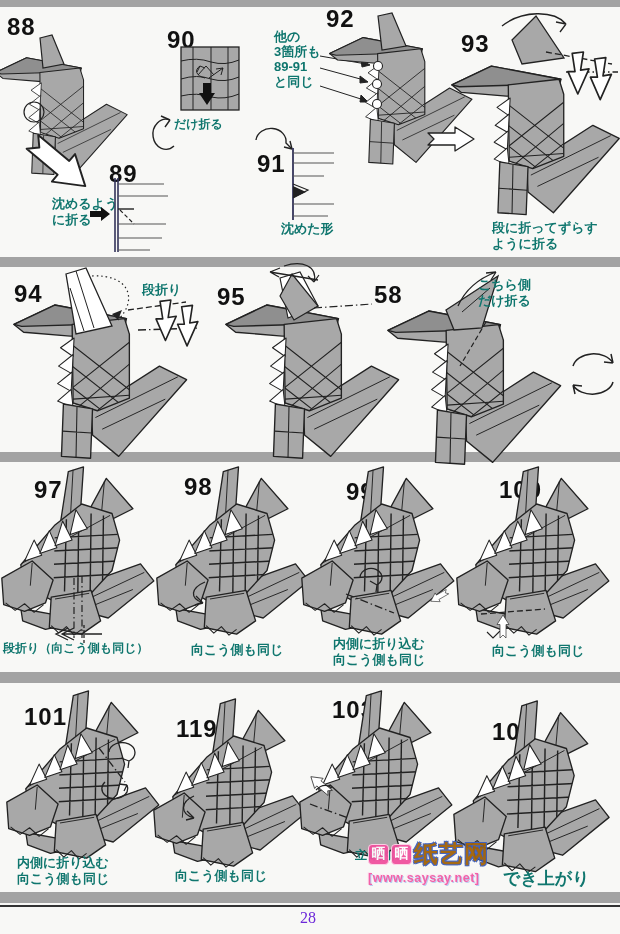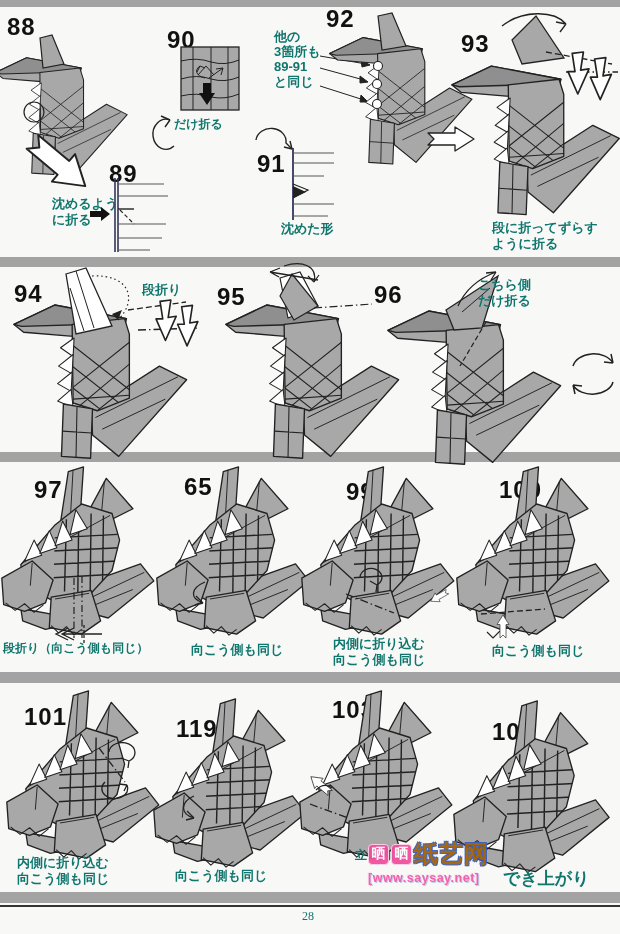--- a/index.html
+++ b/index.html
@@ -5,21 +5,21 @@
   html,body{margin:0;padding:0;background:#e9e9e9;}
   .page{position:relative;width:620px;height:934px;background:#f8f8f6;overflow:hidden;
         font-family:"Liberation Sans","DejaVu Sans",sans-serif;color:#141414;}
   .abs{position:absolute;}
   .bar{position:absolute;left:0;width:620px;background:#a3a3a3;}
   .num{position:absolute;font-size:24px;font-weight:800;letter-spacing:1px;color:#111;}
   .cap{position:absolute;font-size:13px;font-weight:600;line-height:15.5px;color:#0f766e;white-space:nowrap;}
   .cap.small{font-size:12px;}
   .cap.big{font-size:17px;font-weight:700;}
   svg.fig{position:absolute;overflow:visible;}
-  .pageno{position:absolute;font-family:"Liberation Serif","DejaVu Serif",serif;font-size:12px;color:#0f766e;text-align:center;width:50px;}
+  .pageno{position:absolute;font-family:"Liberation Serif","DejaVu Serif",serif;font-size:16px;color:#6d28d9;text-align:center;width:50px;}
   
   .wm{position:absolute;z-index:9;opacity:.95;}
   .wm-row{display:flex;align-items:center;gap:2px;}
   .wm-box{width:19px;height:19px;border-radius:4px;background:#f0519e;border:1px solid #ffd0e6;
           color:#fff;font-size:14px;font-weight:700;display:flex;align-items:center;justify-content:center;}
   .wm-tail{font-size:24px;font-weight:800;color:#a16207;letter-spacing:1px;
            text-shadow:-1px -1px 0 #3b5fc0,1px -1px 0 #3b5fc0,-1px 1px 0 #3b5fc0,1px 1px 0 #3b5fc0;}
   .wm-url{margin-top:1px;font-size:12.5px;font-weight:700;color:#f25ba4;letter-spacing:.5px;
           text-shadow:1px 1px 0 #b8cdf2,-1px -1px 0 #ffe2f1;}
   .ln{display:block;}
@@ -243,21 +243,21 @@
       <use href="#sd-core" transform="translate(2,10) scale(0.97)"></use>
       <polygon points="58,14 78,8 96,42 66,54" fill="#fff" stroke="#222" stroke-width="1.2"></polygon>
       <polygon points="70,10 96,42 72,56 58,32" fill="#a8a8a8" stroke="#222" stroke-width="1.2"></polygon>
       <path d="M96,16 L48,8 M48,8 L58,4 M48,8 L57,13" fill="none" stroke="#222" stroke-width="1.3"></path>
       <path d="M62,2 C80,-4 96,2 92,18 M92,18 L86,12 M92,18 L97,11" fill="none" stroke="#222" stroke-width="1.2"></path>
       <path d="M92,44 L150,40" stroke="#222" stroke-width="1.2" fill="none" stroke-dasharray="8,3,1.5,3"></path>
     </svg>
   </div>
 
   <div>
-    <div class="num" style="left:374px;top:281px;">96</div>
+    <div class="num" style="left:374px;top:281px;">58</div>
     <svg class="fig" style="left:384px;top:266px;" width="178" height="192" viewBox="0 0 178 192">
       <use href="#sd-core" transform="translate(2,14) scale(0.97)"></use>
       <polygon points="62,44 114,10 98,62 70,64" fill="#a8a8a8" stroke="#222" stroke-width="1.3"></polygon>
       <path d="M78,46 L106,22" stroke="#222" stroke-width="1" fill="none"></path>
       <path d="M74,40 C82,22 96,12 112,6 M112,6 L102,7 M112,6 L107,14" fill="none" stroke="#222" stroke-width="1.3"></path>
       <path d="M102,56 L76,100" stroke="#222" stroke-width="1.2" fill="none" stroke-dasharray="5,3"></path>
     </svg>
     <div class="cap" style="left:478px;top:277px;">
       <span class="ln">こちら側</span>
       <span class="ln">だけ折る</span>
@@ -279,21 +279,21 @@
     <svg class="fig" style="left:52px;top:624px;" width="52" height="20" viewBox="0 0 52 20">
       <g fill="none" stroke="#222" stroke-width="1.3">
         <path d="M50,10 H10 M22,4 L10,10 L22,16 M16,4 L4,10 L16,16"></path>
         <path d="M32,1 V19" stroke-dasharray="3,2"></path>
       </g>
     </svg>
     <div class="cap small" style="left:3px;top:641px;">段折り（向こう側も同じ）</div>
   </div>
 
   <div>
-    <div class="num" style="left:184px;top:473px;">65</div>
+    <div class="num" style="left:184px;top:473px;">98</div>
     <svg class="fig" style="left:153px;top:466px;" width="164" height="176" viewBox="0 0 164 176">
       <use href="#seat-core" transform="scale(0.95)"></use>
       <path d="M52,116 C38,122 36,132 50,137 M50,137 L43,130 M50,137 L42,139" fill="none" stroke="#222" stroke-width="1.3"></path>
     </svg>
     <div class="cap" style="left:191px;top:642px;">向こう側も同じ</div>
   </div>
 
   <div>
     <div class="num" style="left:346px;top:478px;">99</div>
     <svg class="fig" style="left:298px;top:466px;" width="164" height="176" viewBox="0 0 164 176">

